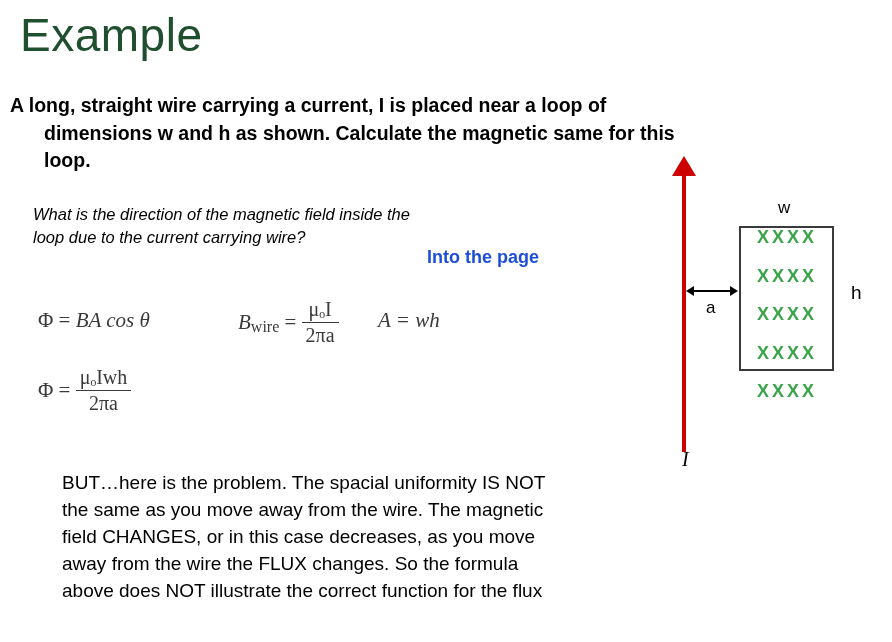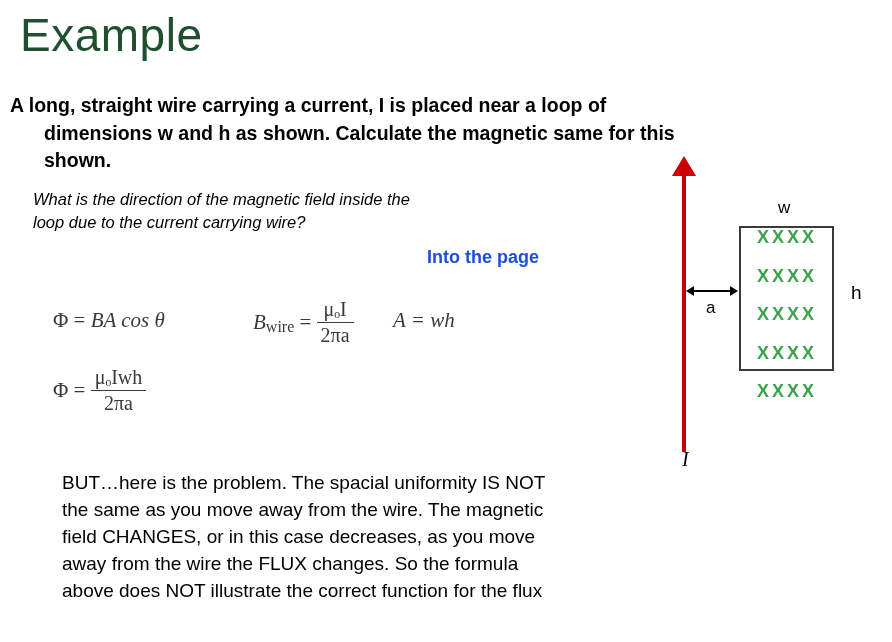--- a/index.html
+++ b/index.html
@@ -38,21 +38,21 @@
     font-weight: bold;
     line-height: 1.42;
   }
   .prompt .l2, .prompt .l3 {
     display: block;
     padding-left: 34px;
   }
   .question {
     position: absolute;
     left: 33px;
-    top: 188px;
+    top: 203px;
     width: 530px;
     font-size: 16.5px;
     font-style: italic;
     line-height: 1.42;
   }
   .answer {
     position: absolute;
     left: 427px;
     top: 247px;
     font-size: 18px;
@@ -73,21 +73,20 @@
   }
   .eq-row2 {
     position: relative;
     height: 56px;
     margin-top: 12px;
   }
   .eq {
     position: absolute;
     font-size: 21px;
     white-space: nowrap;
-    margin-left: 15px;
   }
   .eq i { font-style: italic; }
   .frac {
     display: inline-block;
     vertical-align: middle;
     text-align: center;
     position: relative;
     top: -2px;
   }
   .frac .num {
@@ -230,21 +229,21 @@
 </head>
 <body>
 
 <div id="slide">
 
   <div class="title">Example</div>
 
   <div class="prompt">
     <span class="l1">A long, straight wire carrying a current, I is placed near a loop of</span>
     <span class="l2">dimensions w and h as shown. Calculate the magnetic same for this</span>
-    <span class="l3">shown.</span>
+    <span class="l3">loop.</span>
   </div>
 
   <div class="question">
     <span>What is the direction of the magnetic field inside the</span><br>
     <span>loop due to the current carrying wire?</span>
   </div>
 
   <div class="answer">Into the page</div>
 
   <div class="eq-block">

